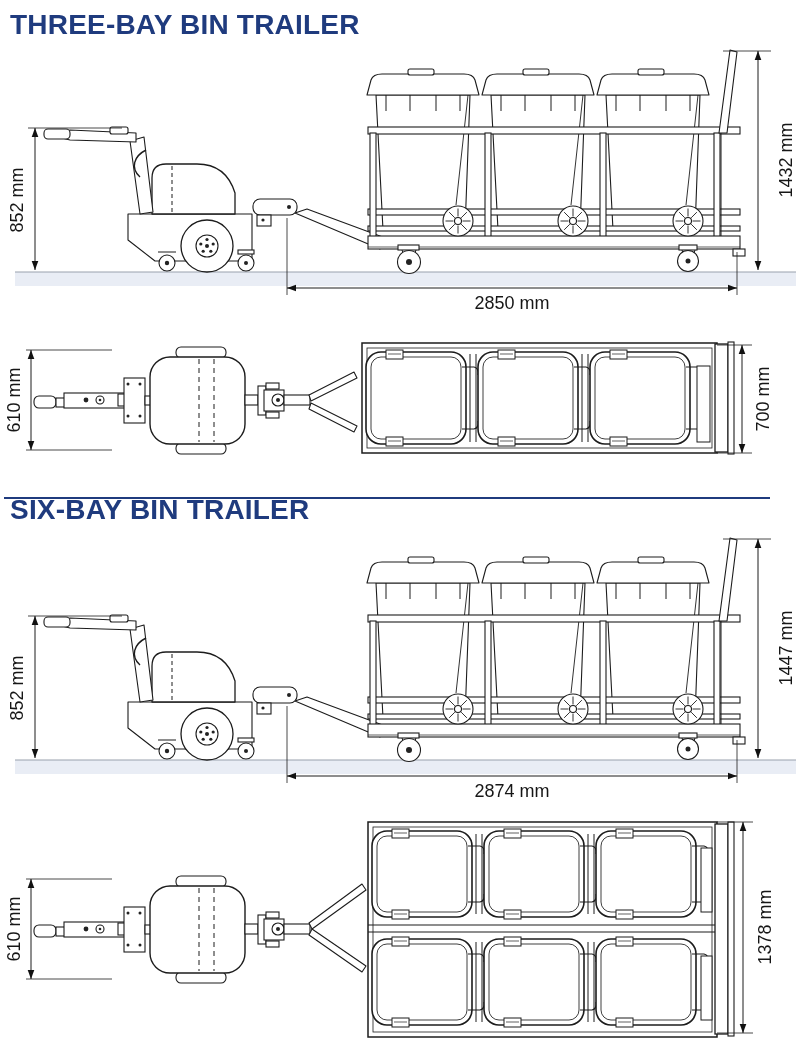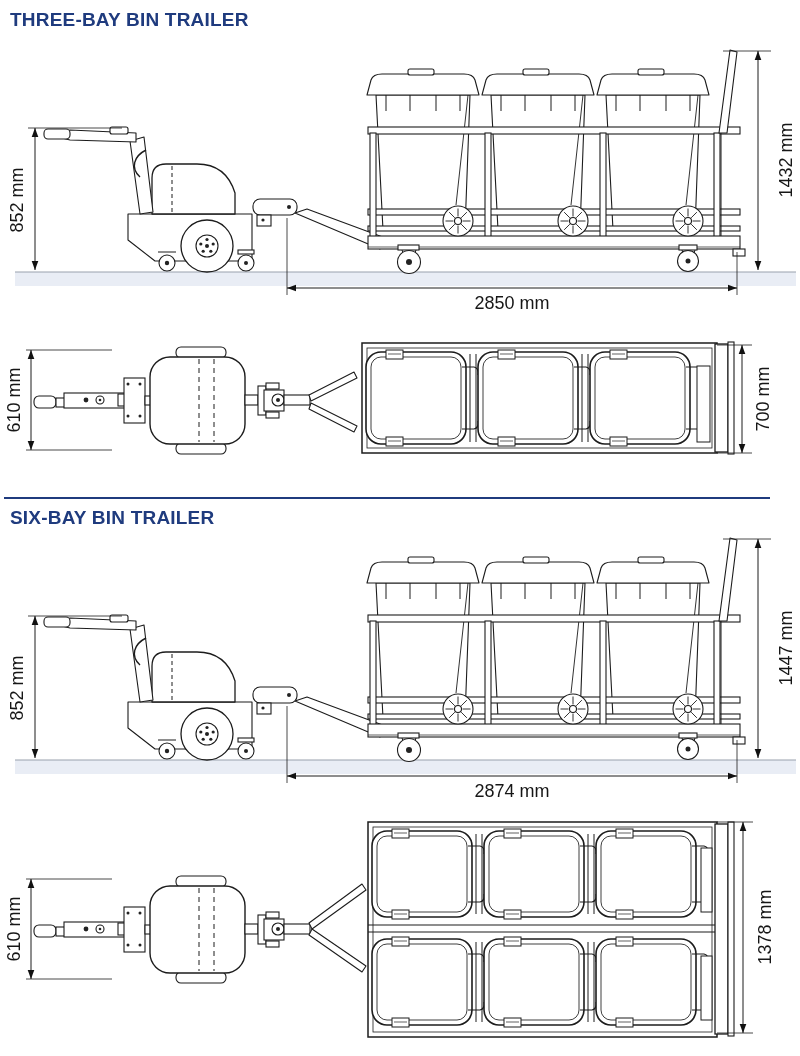--- a/index.html
+++ b/index.html
@@ -1,18 +1,18 @@
 <!DOCTYPE html>
 <html><head>
 <meta charset="utf-8">
 <style>
   html,body{margin:0;padding:0;background:#fff;}
   .page{position:relative;width:800px;height:1056px;background:#fff;overflow:hidden;
         font-family:"Liberation Sans",sans-serif;--accent:#1f3b7e;}
-  .title{position:absolute;left:10px;margin:0;font-size:19px;font-weight:bold;
+  .title{position:absolute;left:10px;margin:0;font-size:28px;font-weight:bold;
          letter-spacing:.2px;color:var(--accent);font-family:"Liberation Sans",sans-serif;}
   .abs{position:absolute;left:0;display:block;}
   .divider{position:absolute;left:4px;width:766px;height:0;border-top:2px solid var(--accent);}
   svg text.dim{font-family:"Liberation Sans",sans-serif;font-size:18px;fill:#161616;text-anchor:middle;}
 </style>
 </head>
 <body>
 
 <div class="page" style="--accent: #1f3b7e;">
 
@@ -248,21 +248,21 @@
           <path d="M742,345 L738.7,354 L745.3,354 Z" fill="#111" stroke="none" stroke-width="0" stroke-linejoin="round" stroke-dasharray="none"></path>
           <path d="M742,453 L738.7,444 L745.3,444 Z" fill="#111" stroke="none" stroke-width="0" stroke-linejoin="round" stroke-dasharray="none"></path>
         </g>
       </g>
     <text class="dim" x="14" y="400" dy="0.35em" transform="rotate(-90 14 400)">610 mm</text>
     <text class="dim" x="763" y="399" dy="0.35em" transform="rotate(-90 763 399)">700 mm</text>
   </svg>
 
   <div class="divider" style="top:497px"></div>
 
-  <h1 class="title" style="top:507px">SIX-BAY BIN TRAILER</h1>
+  <h1 class="title" style="top:494px">SIX-BAY BIN TRAILER</h1>
 
   <svg class="abs" style="top:528px" width="800" height="278" viewBox="0 528 800 278">
     <g>
         <g>
           <rect x="15" y="760" width="781" height="14" rx="0" fill="#e9edf5" stroke="none" stroke-width="1.1"></rect>
           <line x1="15" y1="760" x2="796" y2="760" stroke="#9aa1ad" stroke-width="1.2" stroke-dasharray="none"></line>
         </g>
         <g>
           <path d="M295,701 L307,697 L388,727 L380,737 Z" fill="#fff" stroke="#1c1c1c" stroke-width="1.1" stroke-linejoin="round" stroke-dasharray="none"></path>
           <rect x="376" y="726" width="14" height="10" rx="0" fill="#fff" stroke="#1c1c1c" stroke-width="1.1"></rect>

